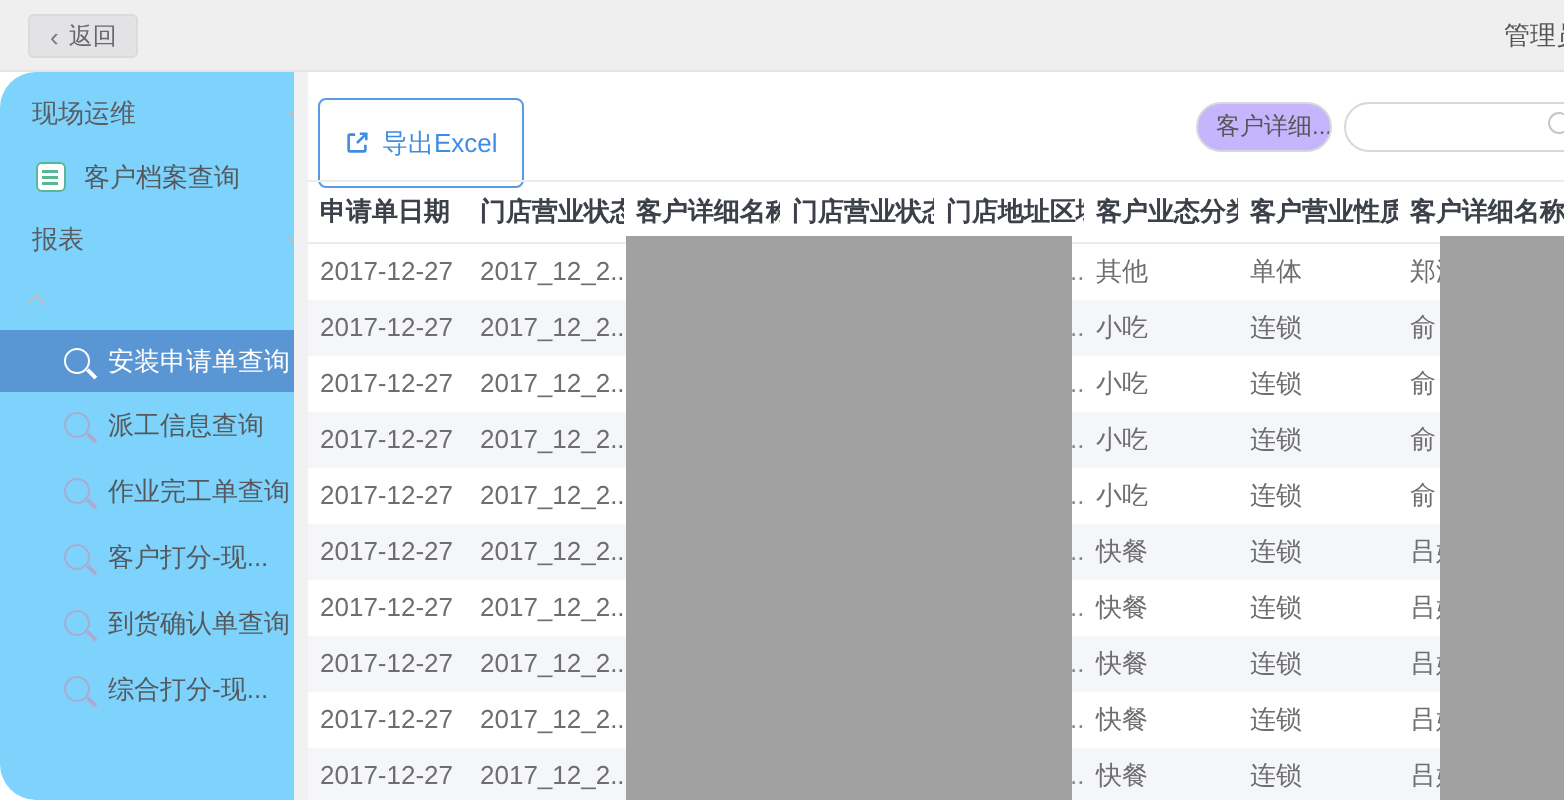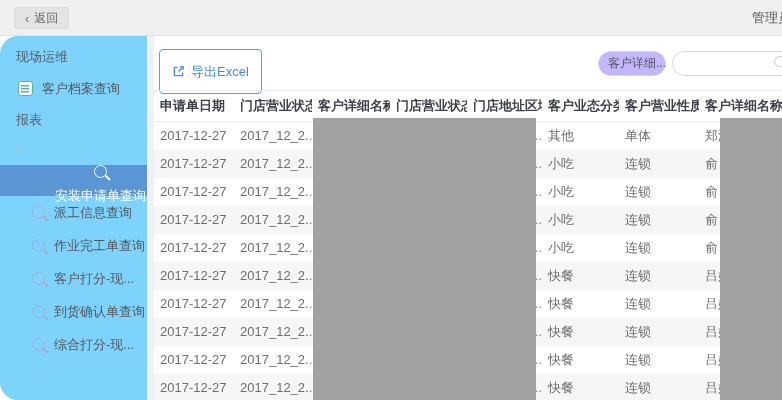--- a/index.html
+++ b/index.html
@@ -43,21 +43,21 @@
   .chev { width: 7px; height: 7px; border-right: 1.5px solid #b9bdc3; border-bottom: 1.5px solid #b9bdc3; }
   .chev-down { transform: rotate(45deg) translateY(-2px); }
   .chev-up   { transform: rotate(-135deg) translateY(-2px); }
   .side-sub {
     height: 33px; display: flex; align-items: center; gap: 9px;
     padding-left: 32px; font-size: 13px; color: #55585c; cursor: pointer;
     white-space: nowrap;
   }
   .side-sub.with-list { padding-left: 18px; height: 33px; }
   .side-sub.active {
-    height: 31px; background: #5b96d4; color: #ffffff; flex-direction: column;
+    height: 31px; background: #5b96d4; color: #ffffff;
   }
   .icon-search {
     width: 13px; height: 13px; border: 1.5px solid currentColor; border-radius: 50%;
     position: relative; flex: none; color: #a9abd0;
   }
   .icon-search::after {
     content: ""; position: absolute; width: 6px; height: 1.5px;
     background: currentColor; right: -4.5px; bottom: -1.5px; transform: rotate(45deg);
   }
   .side-sub.active .icon-search { color: #fff; }

